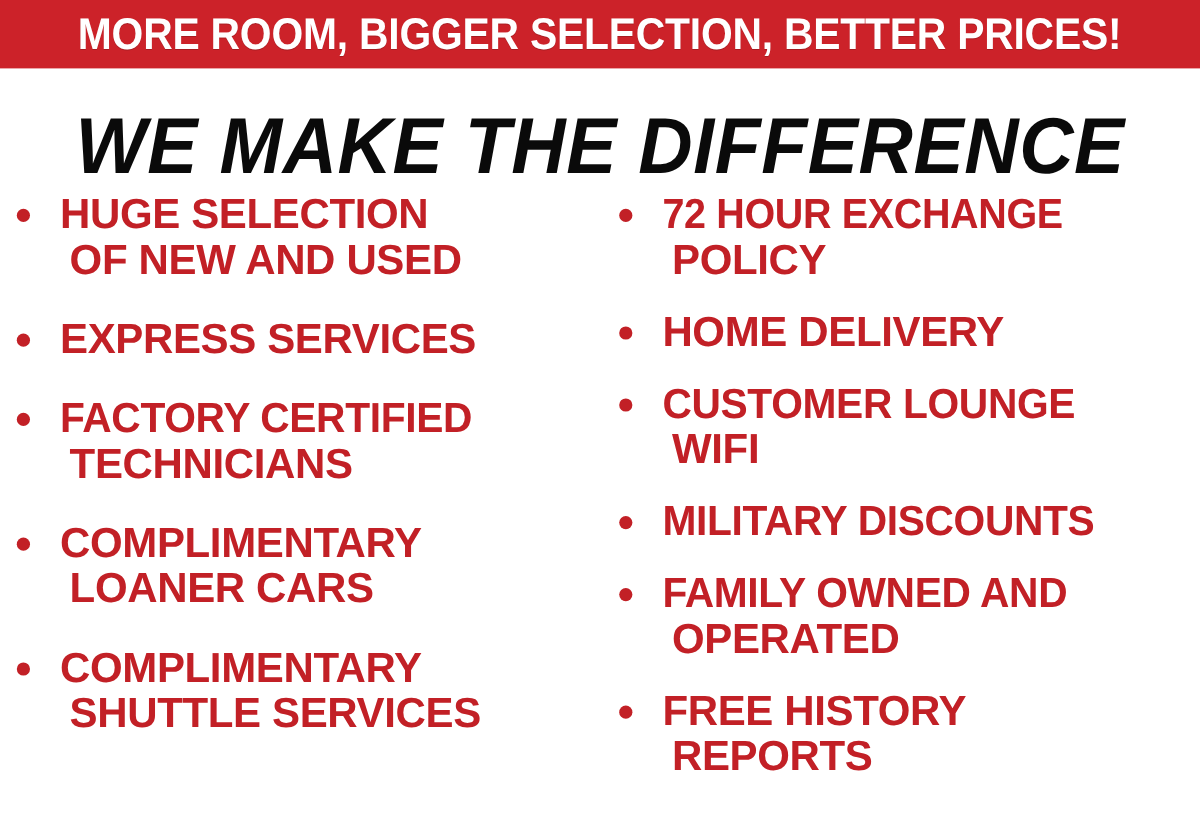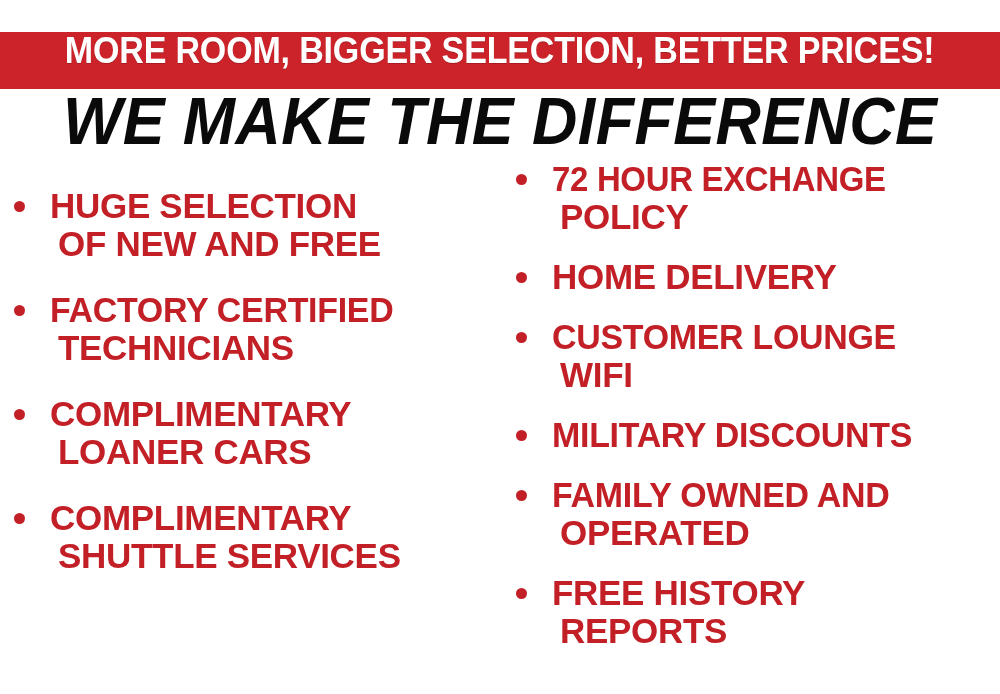--- a/index.html
+++ b/index.html
@@ -20,24 +20,23 @@
 
   
   #banner {
     position: absolute;
     left: 0;
     top: 0;
     width: 1000px;
     height: 57px;
     background: #cc2229;
     display: flex;
-    align-items: flex-start;
+    align-items: center;
     justify-content: center;
     overflow: hidden;
-    margin-top: 32px;
   }
   #banner-text {
     color: #ffffff;
     font-family: "Liberation Sans", sans-serif;
     font-weight: bold;
     font-size: 37px;
     line-height: 37px;
     letter-spacing: -0.2px;
     white-space: nowrap;
     transform: scaleX(0.92);
@@ -65,21 +64,21 @@
     white-space: nowrap;
     transform: scaleX(0.95);
     transform-origin: center center;
   }
 
   
   .column {
     position: absolute;
     top: 160px;
   }
-  #col-left  { left: 14px;  width: 486px; margin-top: 27px; }
+  #col-left  { left: 14px;  width: 486px; }
   #col-right { left: 516px; width: 500px; }
 
   .bullet-item {
     position: relative;
     display: block;
     color: #c22026;
     font-family: "Liberation Sans", sans-serif;
     font-weight: bold;
     font-size: 35px;
     line-height: 38px;
@@ -127,24 +126,30 @@
   <div id="headline">
     <span id="headline-text">WE MAKE THE DIFFERENCE</span>
   </div>
 
   <div id="col-left" class="column">
 
     <div class="bullet-item">
       <span class="bullet-dot"></span>
       <span class="bullet-lines">
         <span class="bullet-line l1">HUGE SELECTION</span>
-        <span class="bullet-line l2">OF NEW AND FREE</span>
-      </span>
-    </div>
-
+        <span class="bullet-line l2">OF NEW AND USED</span>
+      </span>
+    </div>
+
+    <div class="bullet-item">
+      <span class="bullet-dot"></span>
+      <span class="bullet-lines">
+        <span class="bullet-line l1">EXPRESS SERVICES</span>
+      </span>
+    </div>
 
     <div class="bullet-item">
       <span class="bullet-dot"></span>
       <span class="bullet-lines">
         <span class="bullet-line l1 squeeze-97">FACTORY CERTIFIED</span>
         <span class="bullet-line l2">TECHNICIANS</span>
       </span>
     </div>
 
     <div class="bullet-item">

